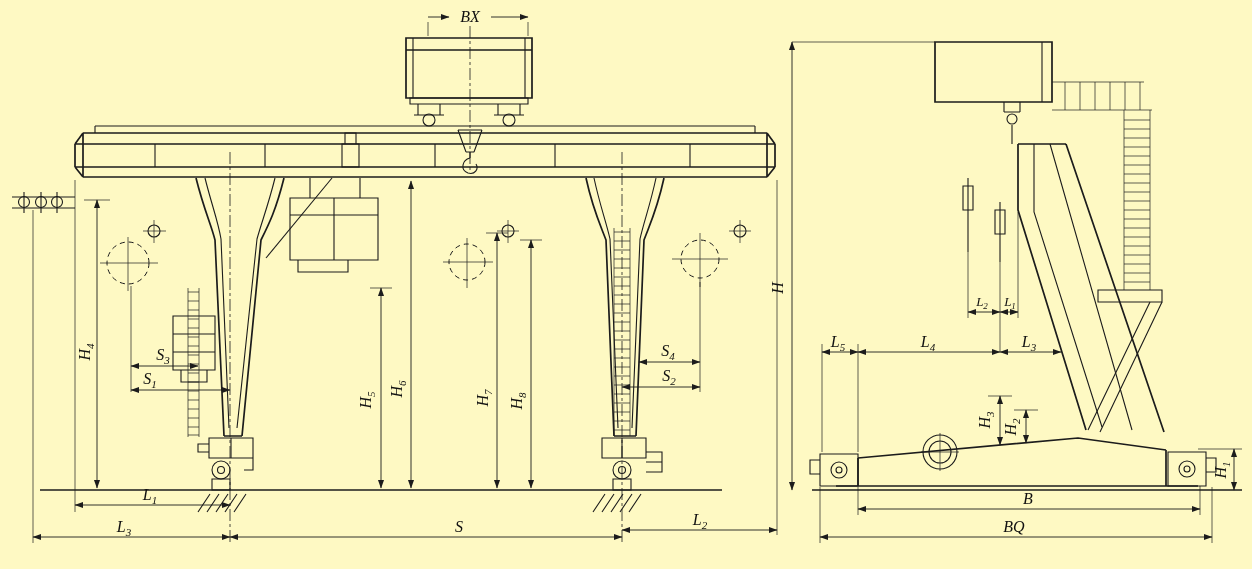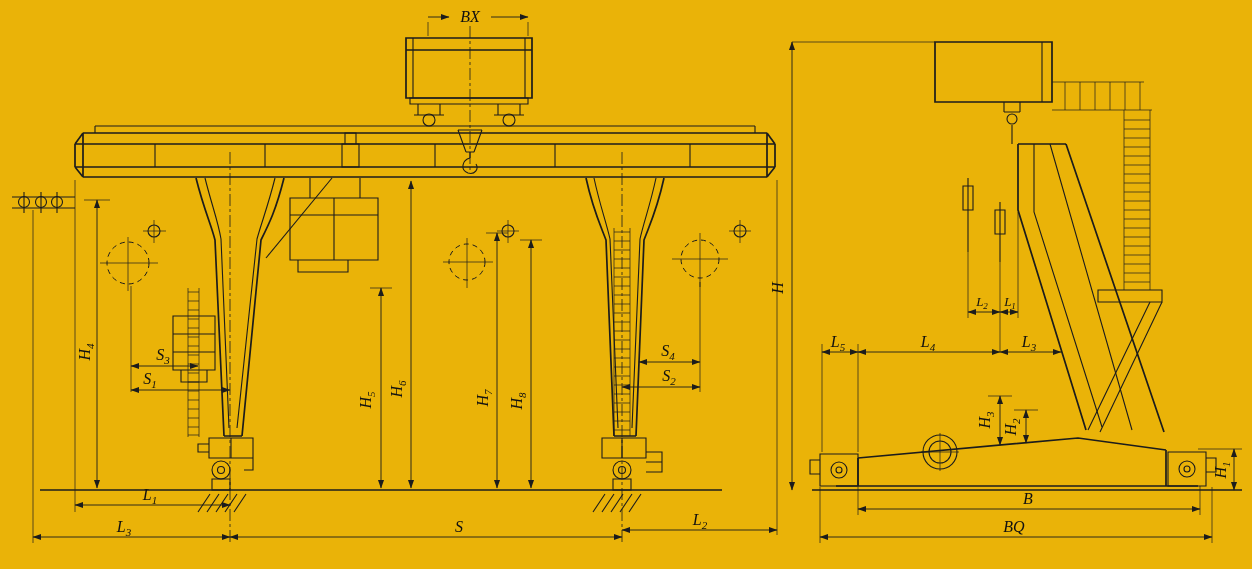--- a/index.html
+++ b/index.html
@@ -1,16 +1,16 @@
 <!DOCTYPE html>
 <html><head>
 <meta charset="utf-8">
 <style>
   html,body{margin:0;padding:0;background:#fff;}
-  .canvas{width:1252px;height:569px;background:#eab308;position:relative;overflow:hidden;
+  .canvas{width:1252px;height:569px;background:#fef9c3;position:relative;overflow:hidden;
           font-family:"Liberation Serif",serif;}
   svg{display:block;}
   .ln{stroke:#1c1c1c;stroke-width:1.1;fill:none;stroke-linecap:butt;}
   .hv{stroke:#1c1c1c;stroke-width:1.7;fill:none;}
   .th{stroke:#1c1c1c;stroke-width:0.7;fill:none;}
   .dim{stroke:#1c1c1c;stroke-width:0.9;fill:none;}
   .cl{stroke:#1c1c1c;stroke-width:0.8;fill:none;stroke-dasharray:12 3 3 3;}
   .dash{stroke:#1c1c1c;stroke-width:1;fill:none;stroke-dasharray:5 4;}
   text.lbl{font:italic 16px "Liberation Serif",serif;fill:#111;}
   text.lbl-sm{font:italic 13px "Liberation Serif",serif;fill:#111;}

